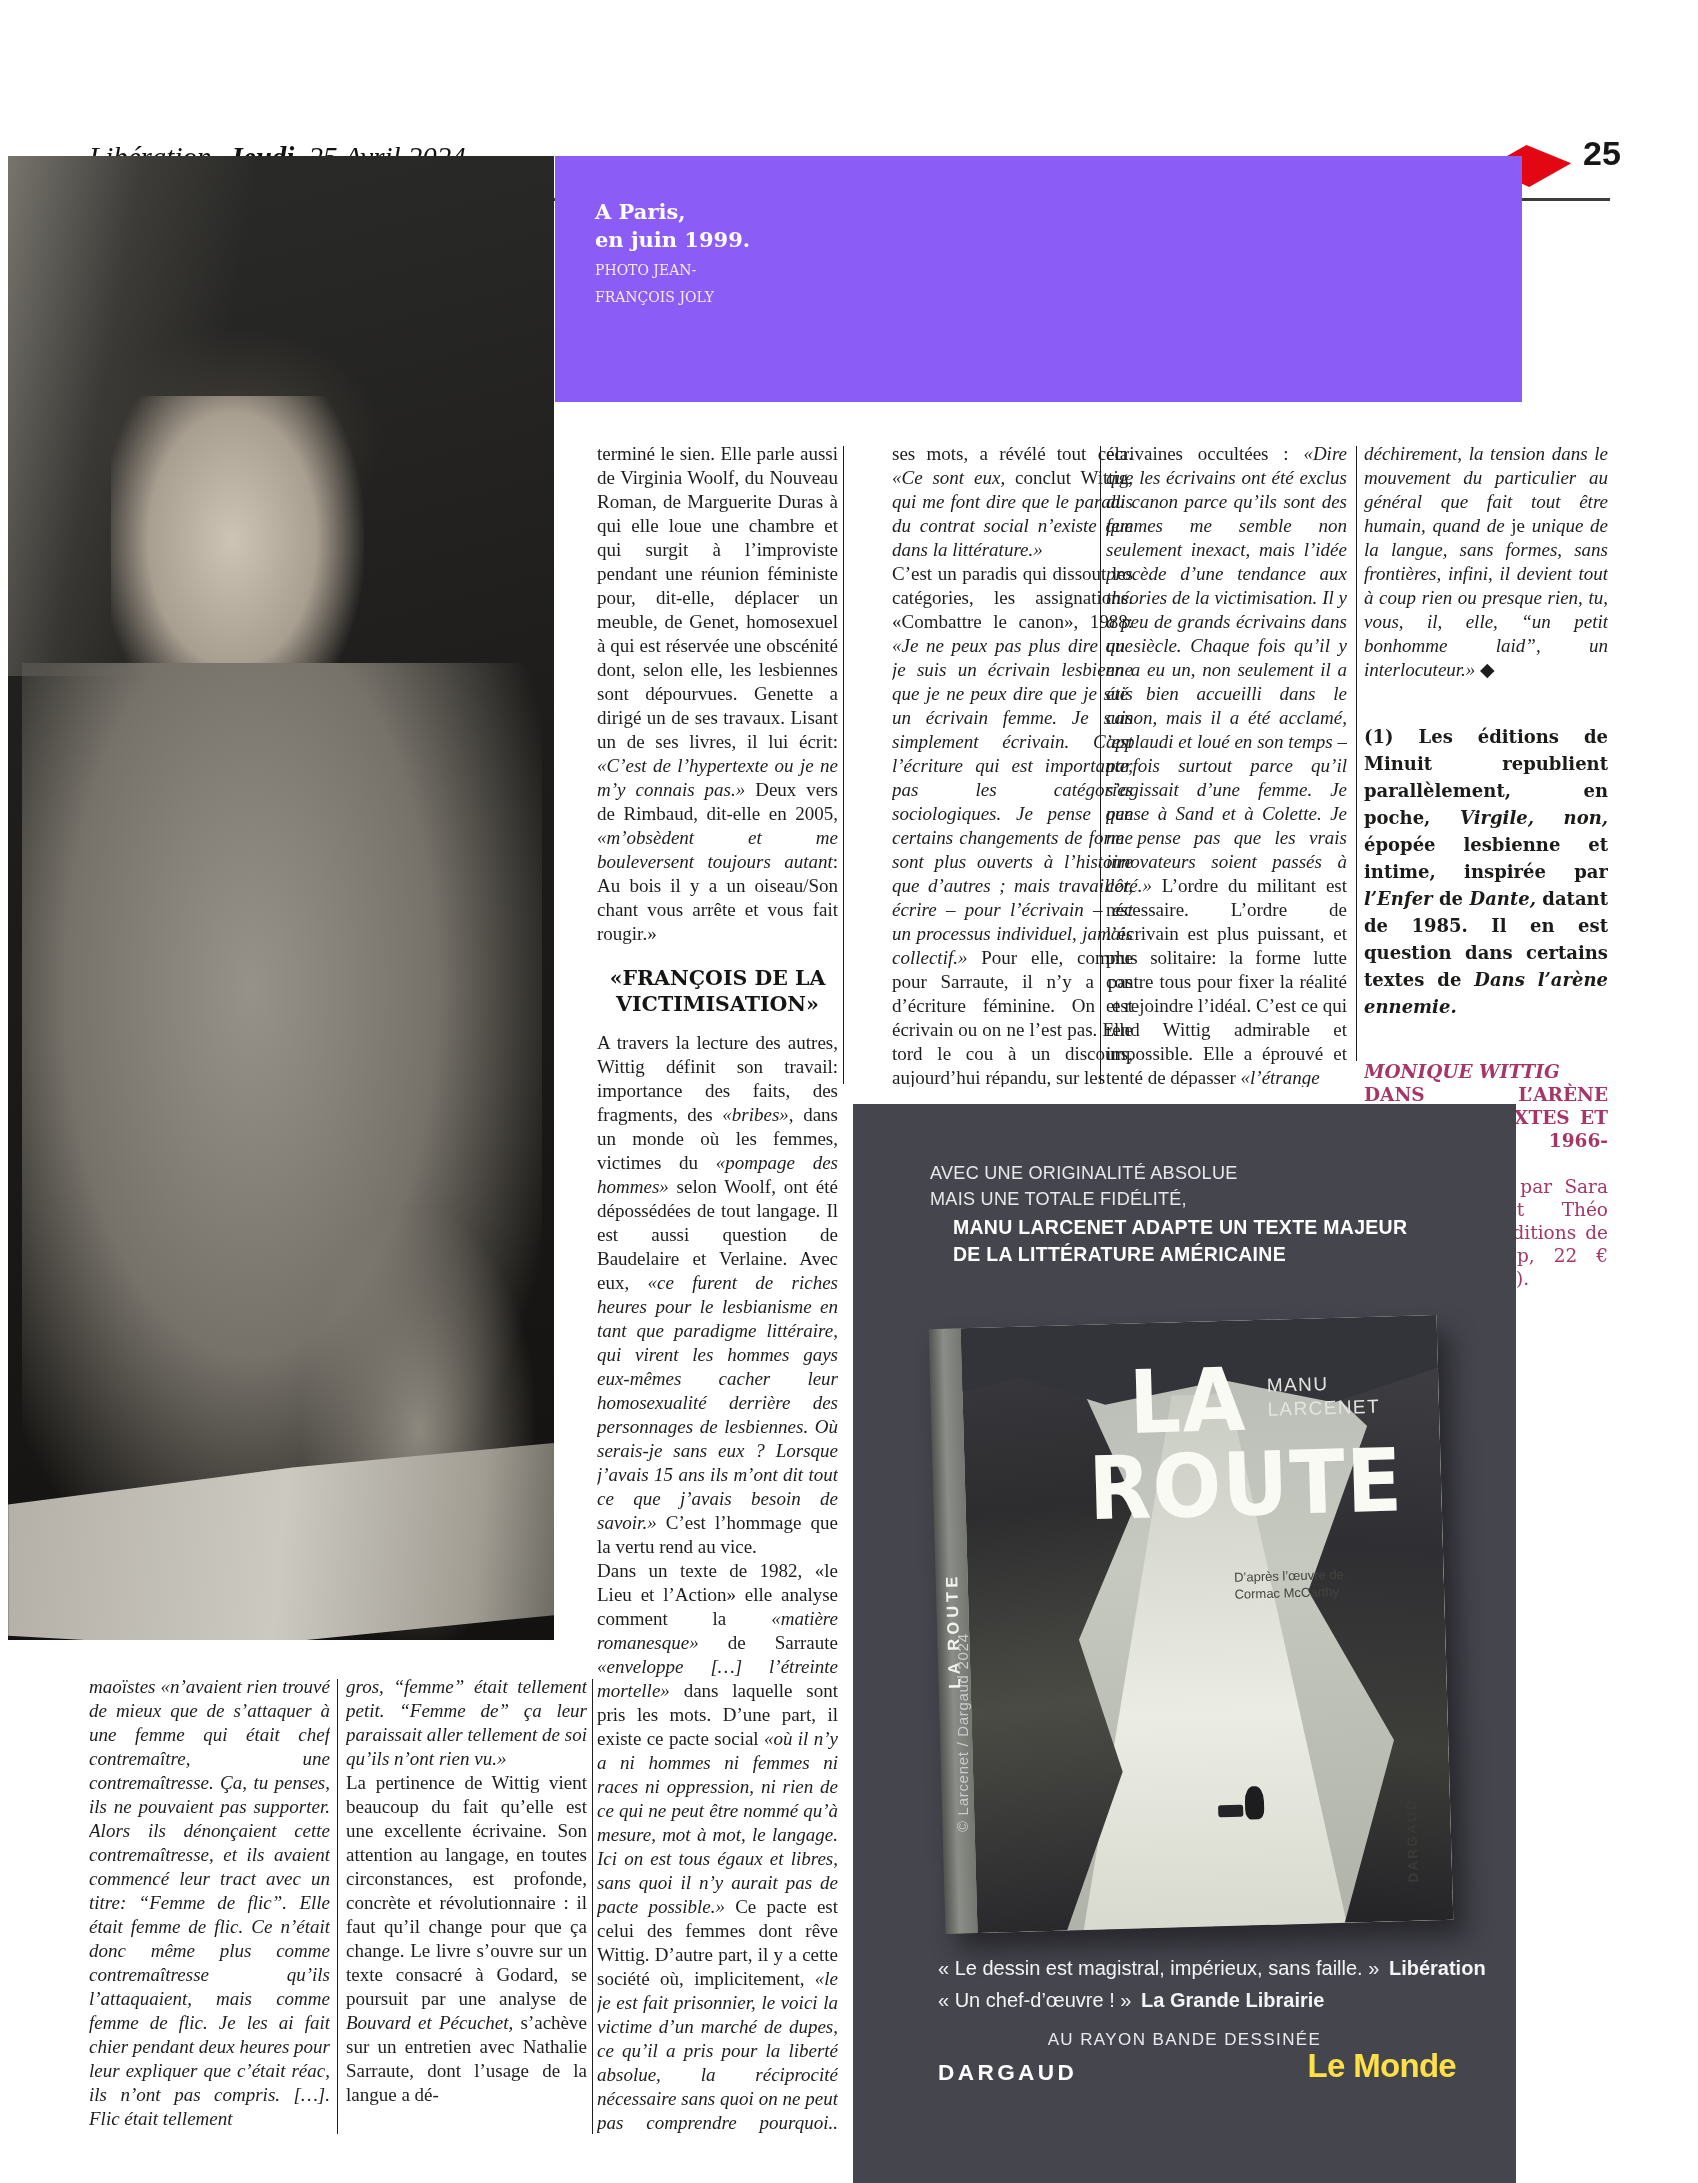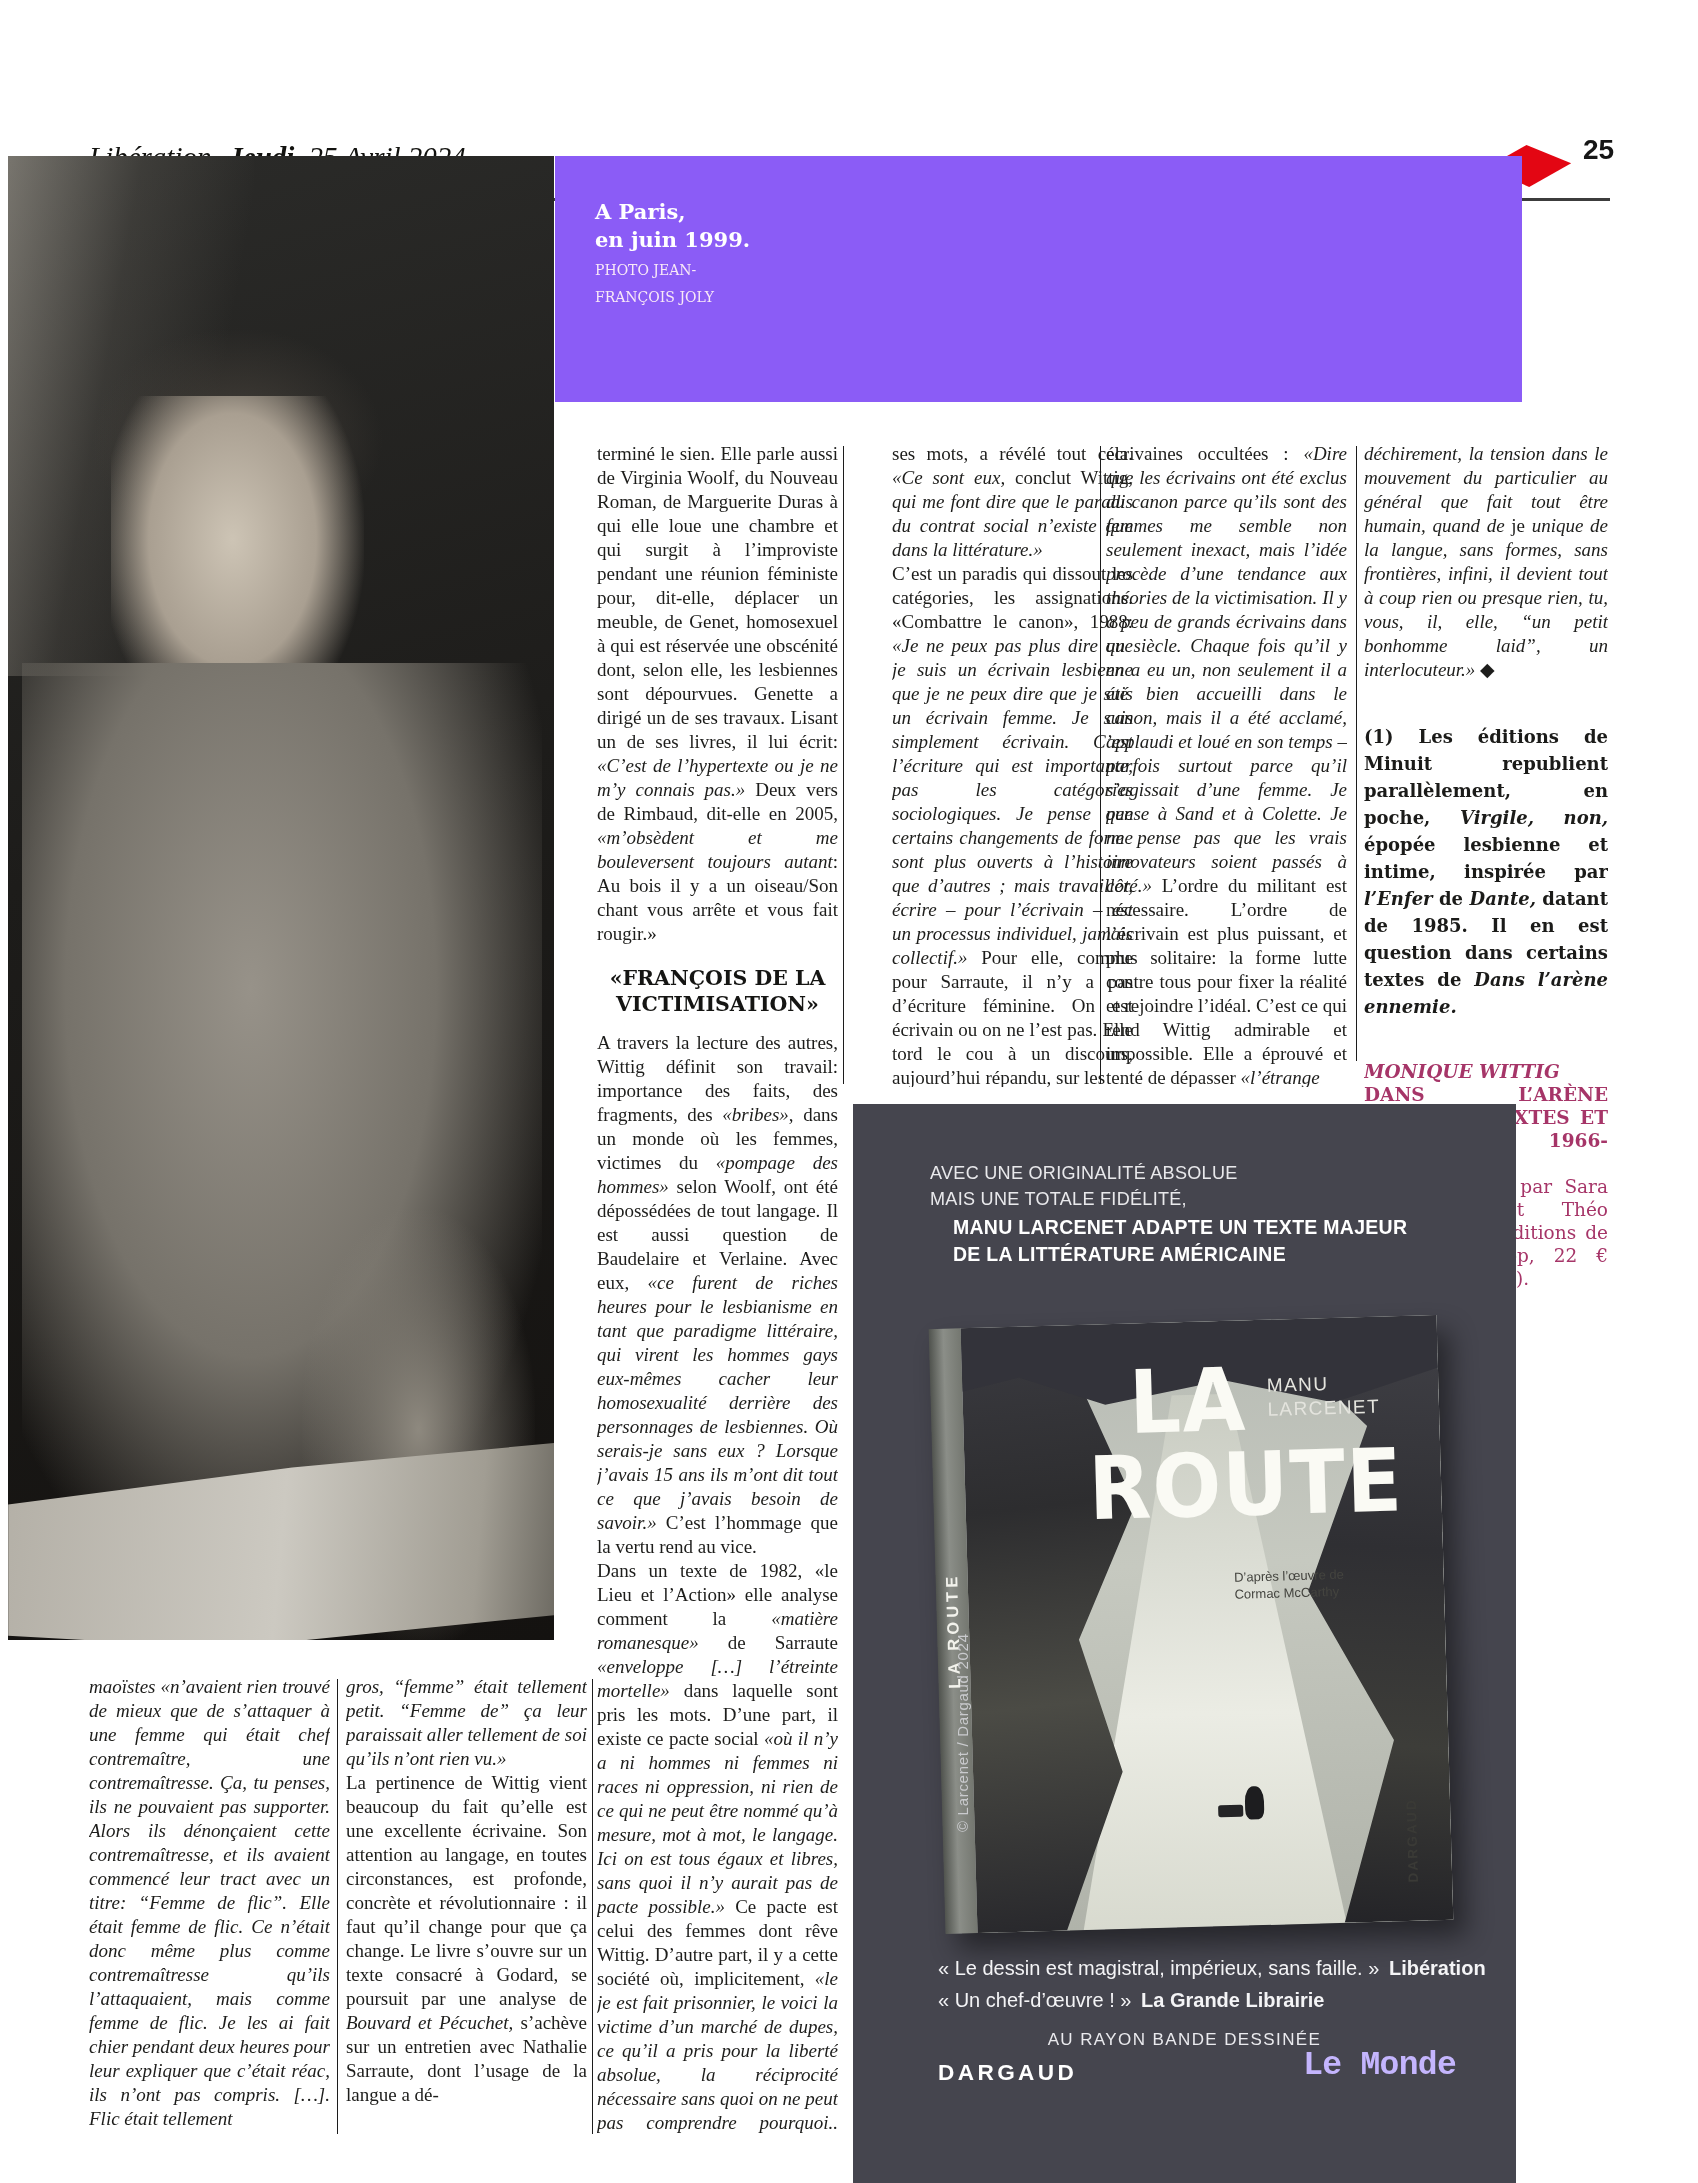--- a/index.html
+++ b/index.html
@@ -7,21 +7,21 @@
         font-family:"Liberation Serif",serif;color:#1d1d1b;}
 
   
   .masthead{position:absolute;left:89px;top:141px;font-style:italic;font-size:29px;color:#12120f;white-space:nowrap;}
   .masthead .mh-name{font-weight:400;}
   .masthead .mh-day{font-weight:700;margin-left:9.6px;}
   .masthead .mh-date{font-weight:400;margin-left:6.8px;}
   .header-rule{position:absolute;left:89px;top:198px;width:1521px;height:3.4px;background:#3c3c3c;}
   .logo-diamond{position:absolute;left:1484px;top:145px;width:89px;height:42px;}
   .page-number{position:absolute;left:1583px;top:134px;font-family:"Liberation Sans",sans-serif;
-               font-weight:700;font-size:28px;color:#161616;}
+               font-weight:700;font-size:34px;color:#161616;}
 
   
   .photo{position:absolute;left:8.2px;top:156px;width:546px;height:1484px;overflow:hidden;
          background:linear-gradient(165deg,#2b2b29 0%,#1d1c1a 45%,#141210 100%);}
   .ph-window{position:absolute;left:0;top:0;width:246px;height:520px;
              background:linear-gradient(100deg,rgba(196,190,178,.50) 0%,rgba(120,116,108,.25) 40%,rgba(30,30,28,0) 75%);}
   .ph-hair{position:absolute;left:82px;top:171px;width:294px;height:205px;
            background:radial-gradient(ellipse at 50% 55%,#45403a 0%,rgba(25,23,21,0) 70%);}
   .ph-face{position:absolute;left:103px;top:240px;width:253px;height:342px;
            background:radial-gradient(ellipse at 48% 42%,#cdc4b5 0%,#a99f91 45%,rgba(60,55,50,0) 72%);}
@@ -111,21 +111,21 @@
                 letter-spacing:2.1px;transform:rotate(-90deg);transform-origin:center;}
   .ad-copyright{position:absolute;left:101px;top:728px;color:#c9cacd;font-size:15px;letter-spacing:0.7px;
                 transform:rotate(-90deg);transform-origin:left top;white-space:nowrap;}
   .ad-quote{position:absolute;left:85px;color:#f4f4f6;font-size:20px;white-space:nowrap;}
   .ad-q1{top:853px;}
   .ad-q2{top:885px;}
   .ad-quote .q-src{font-weight:700;margin-left:9.6px;}
   .ad-rayon{position:absolute;left:0;top:926px;width:100%;text-align:center;color:#eaeaee;
             font-size:17px;letter-spacing:1.4px;}
   .ad-dargaud{position:absolute;left:85px;top:956px;color:#ffffff;font-weight:700;font-size:22.6px;letter-spacing:3.4px;}
-  .ad-lemonde{position:absolute;right:60px;top:943px;color:#c4b5fd;font-family:Liberation Mono, monospace;
+  .ad-lemonde{position:absolute;right:60px;top:943px;color:#fde047;font-family:Liberation Sans, sans-serif;
               font-weight:700;font-size:33px;letter-spacing:-0.7px;}
 </style>
 </head>
 <body>
 
 <div class="page">
 
   <div class="masthead">
     <span class="mh-name">Libération</span>
     <span class="mh-day">Jeudi</span>

